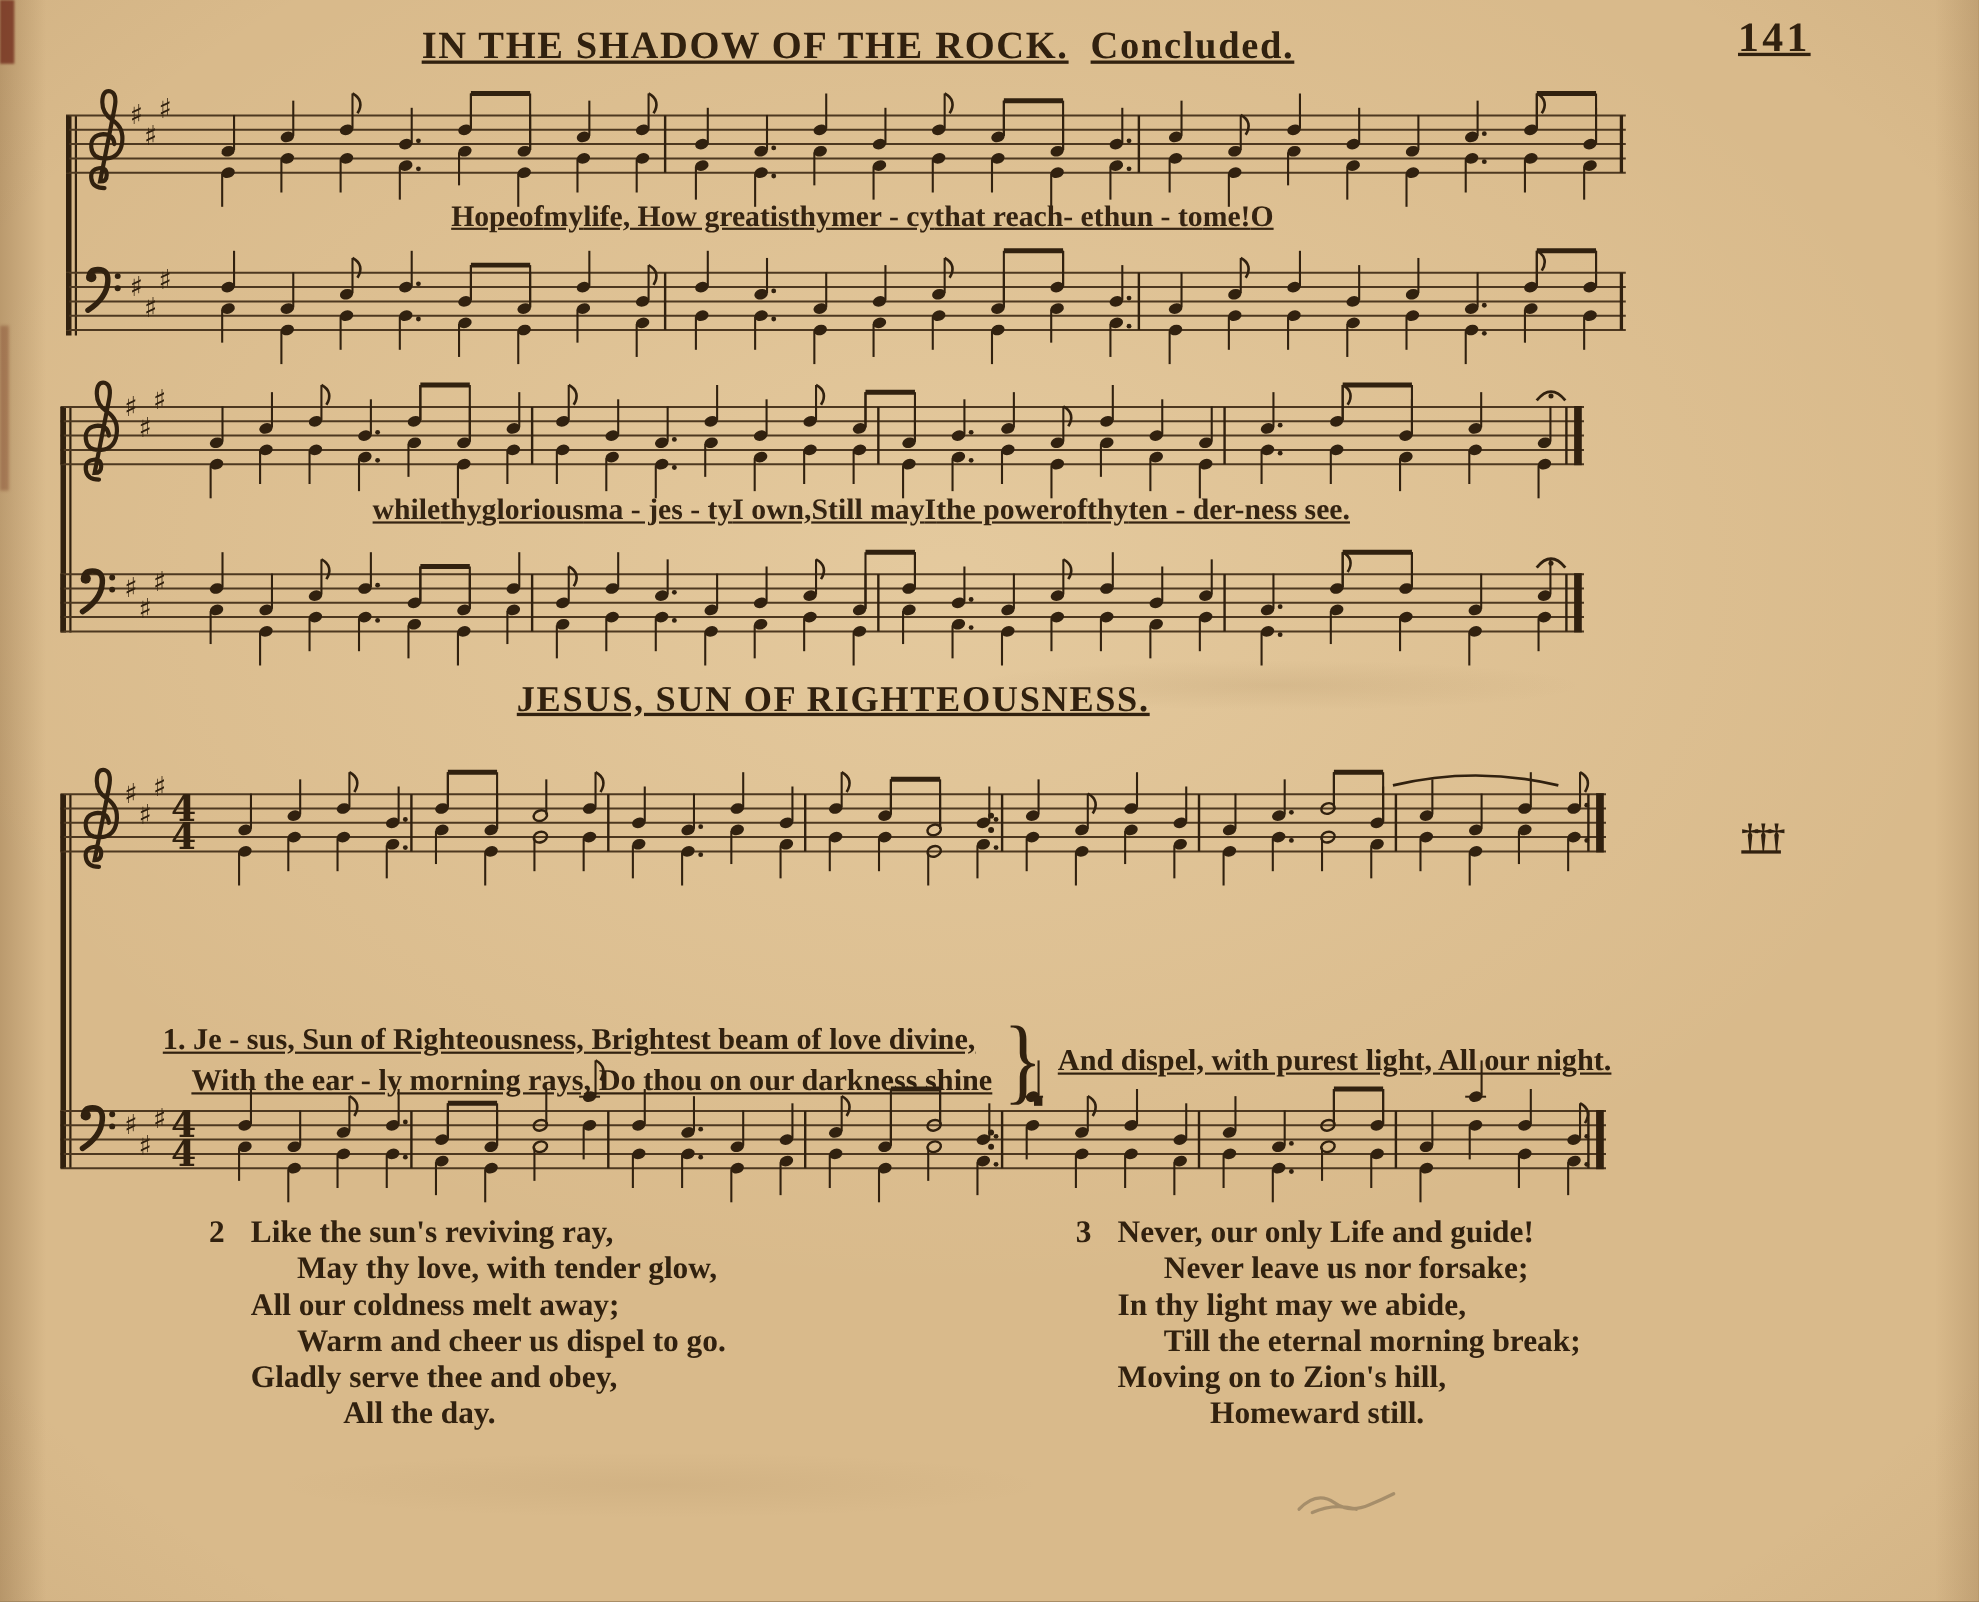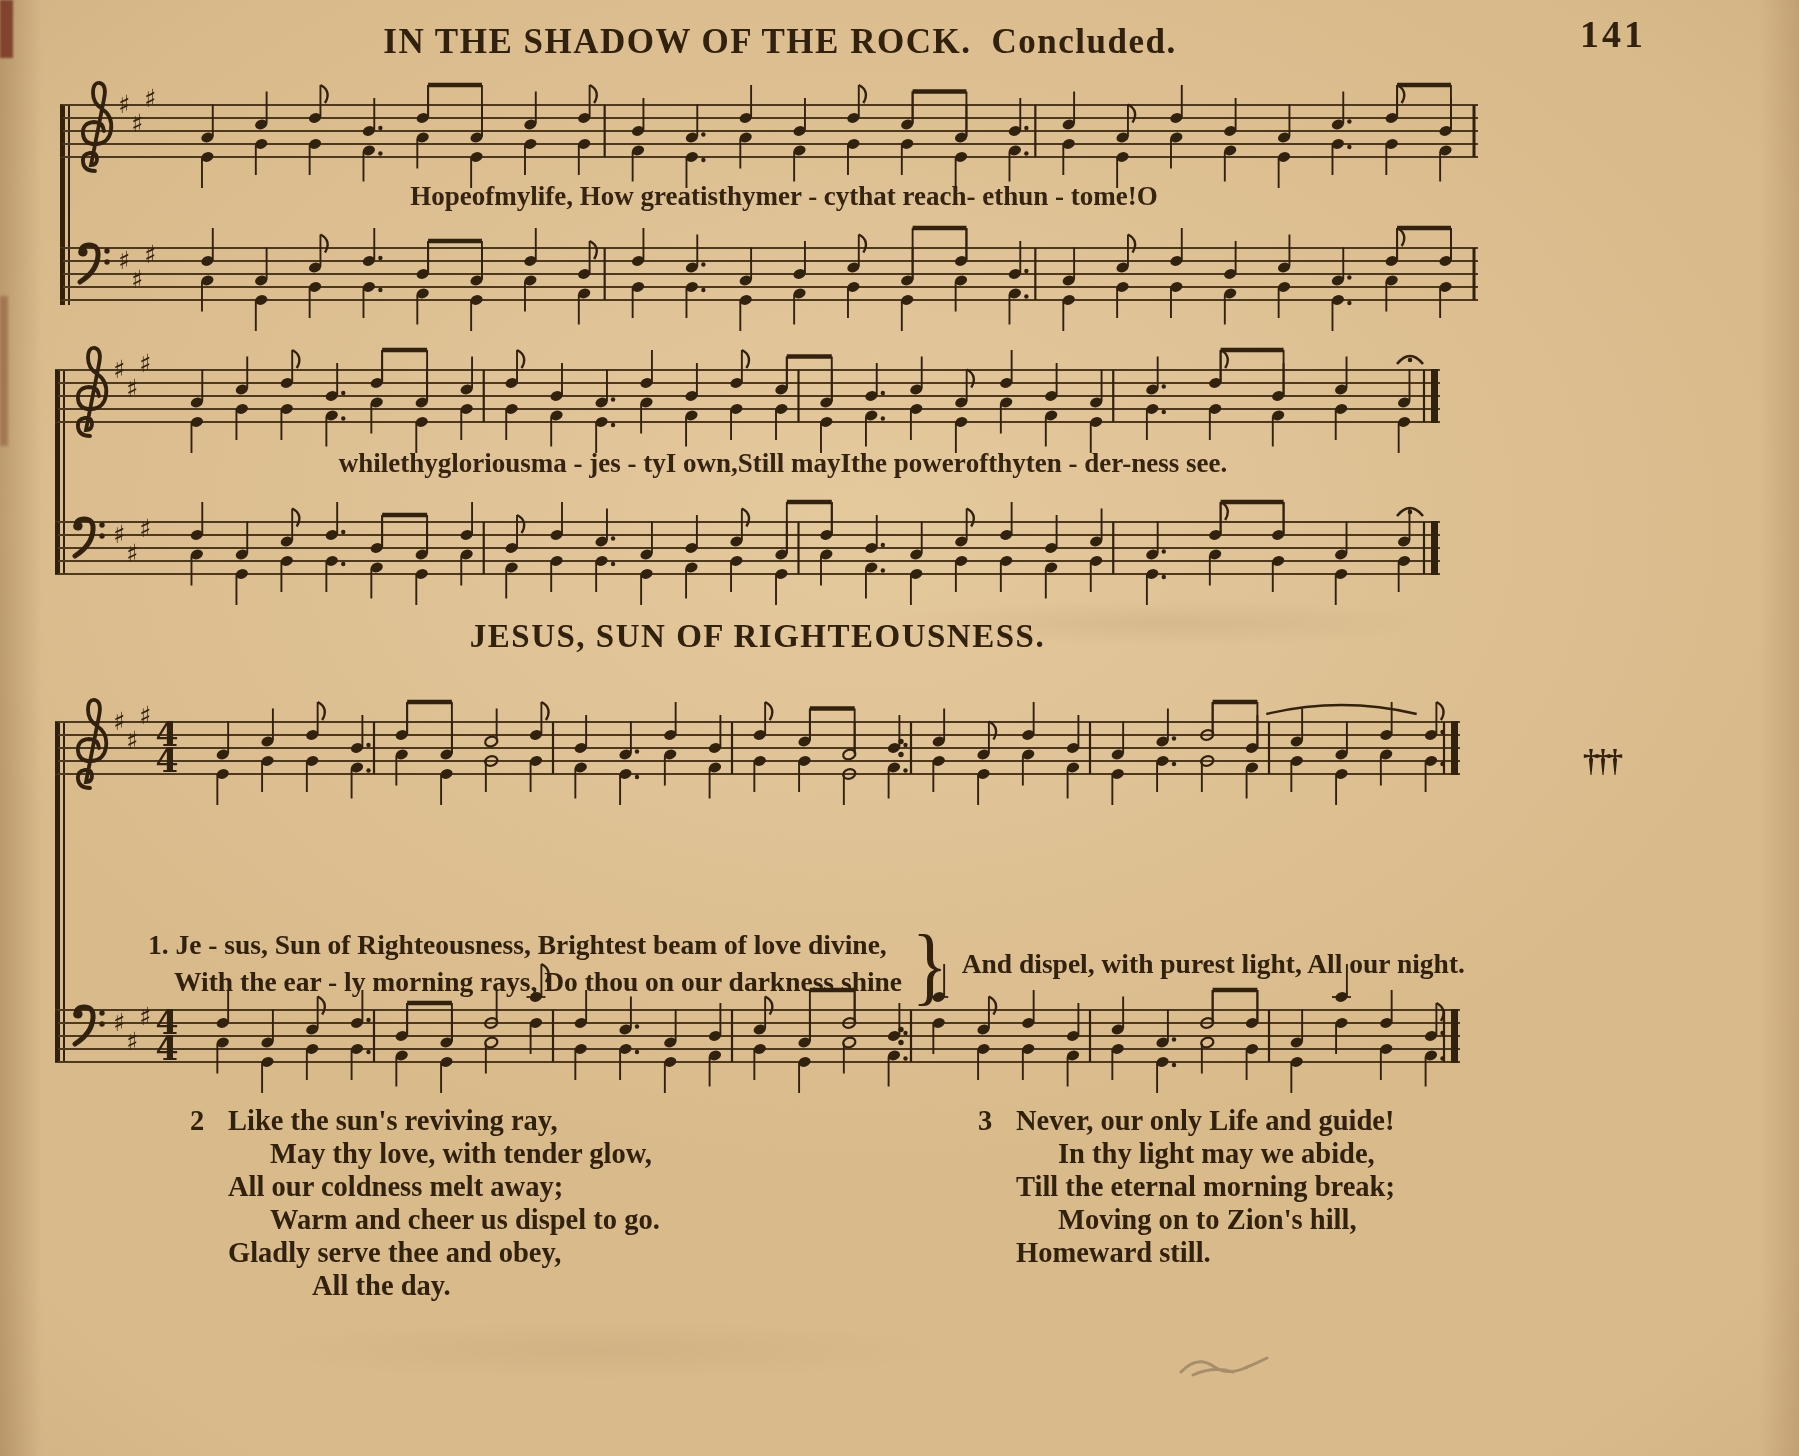--- a/index.html
+++ b/index.html
@@ -6,21 +6,21 @@
   #page{
     position:relative;width:1799px;height:1456px;overflow:hidden;
     font-family:"Liberation Serif", serif;color:#31210f;
     background:
       radial-gradient(1300px 900px at 48% 36%, rgba(252,234,197,.32), rgba(252,234,197,0) 72%),
       radial-gradient(2000px 1600px at 50% 50%, rgba(0,0,0,0) 55%, rgba(115,78,36,.28) 100%),
       linear-gradient(90deg, rgba(95,58,22,.25), rgba(95,58,22,0) 42px),
       linear-gradient(270deg, rgba(95,58,22,.16), rgba(95,58,22,0) 40px),
       #d9ba8b;
   }
-  .abs{position:absolute;}
+  .abs{position:absolute;text-decoration:underline;}
   .title{font-weight:bold;letter-spacing:1.5px;white-space:nowrap;}
   #title1{top:22px;left:0;width:1560px;text-align:center;font-size:35px;z-index:3;}
   #title1 .sub{margin-left:20px;}
   #pagenum{top:12px;left:1580px;font-size:38px;font-weight:bold;letter-spacing:3px;z-index:3;}
   #title2{top:618px;left:0;width:1515px;text-align:center;font-size:33px;z-index:3;}
   #dagger{left:1583px;top:742px;font-size:32px;font-weight:bold;letter-spacing:-4px;z-index:3;}
   .lyrics{display:flex;justify-content:center;font-weight:bold;font-size:27px;
           white-space:nowrap;z-index:4;color:#352412;}
   #lyric1{left:150px;top:181px;width:1268px;}
   #lyric2{left:118px;top:448px;width:1330px;}
@@ -1005,20 +1005,21 @@
         <div>All our coldness melt away;</div>
         <div>Warm and cheer us dispel to go.</div>
         <div>Gladly serve thee and obey,</div>
         <div>All the day.</div>
       </div>
   </div>
   <div id="verse3" class="verse">
     <span class="num">3</span>
     <div class="vlines">
         <div>Never, our only Life and guide!</div>
+        <div>Never leave us nor forsake;</div>
         <div>In thy light may we abide,</div>
         <div>Till the eternal morning break;</div>
         <div>Moving on to Zion's hill,</div>
         <div>Homeward still.</div>
       </div>
   </div>
 
   <div id="stain-topleft" class="stain"></div>
   <div class="stain" style="left:0;top:296px;width:8px;height:150px;background:rgba(112,45,26,.35);filter:blur(1.5px);"></div>
   <div class="stain" style="left:880px;top:600px;width:560px;height:46px;background:radial-gradient(closest-side,rgba(122,88,46,.10),rgba(122,88,46,0));"></div>

